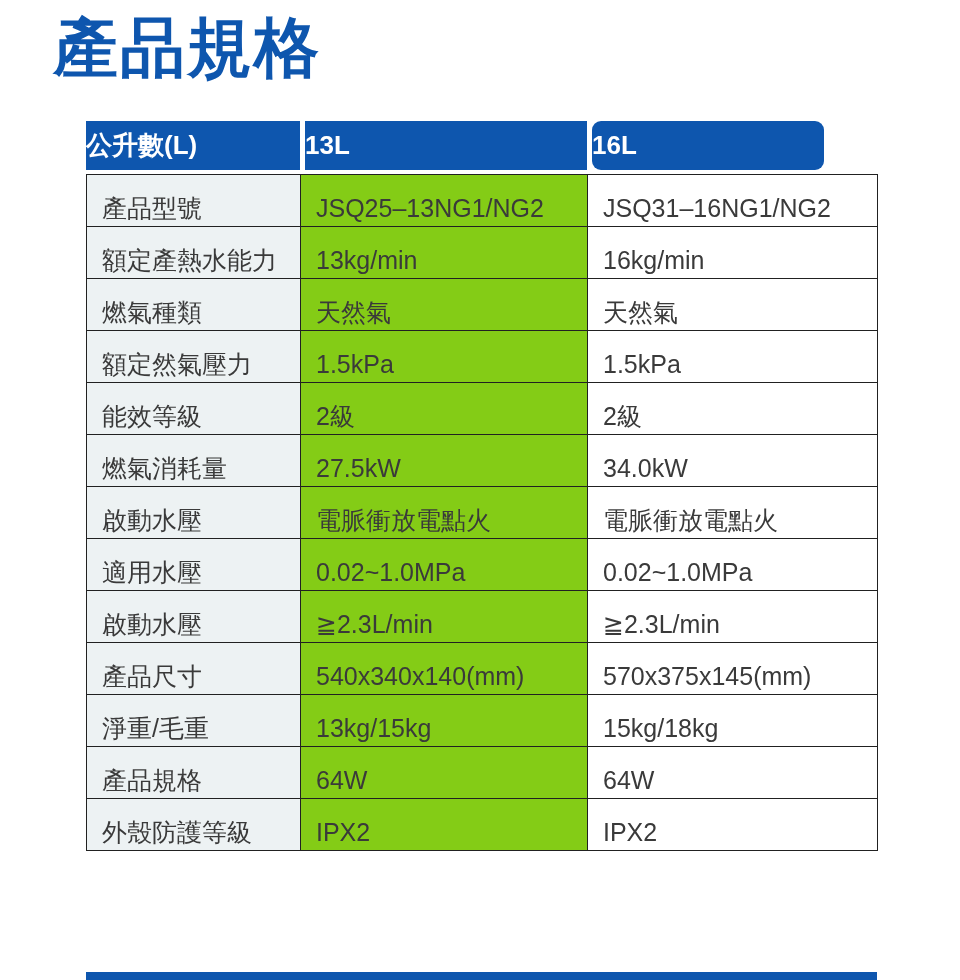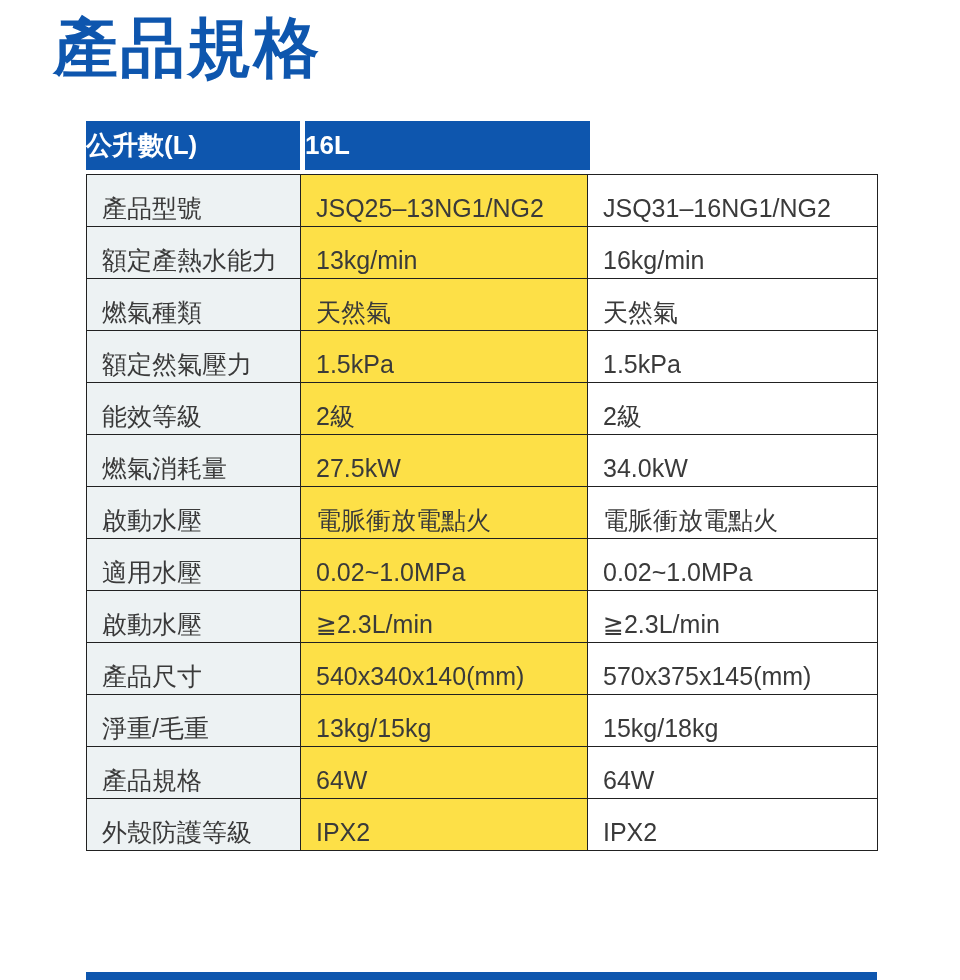--- a/index.html
+++ b/index.html
@@ -24,50 +24,51 @@
   }
   .spec { position: absolute; left: 86px; top: 121px; width: 791px; }
   .spec-header { display: flex; gap: 5px; margin-bottom: 4px; }
   .spec-header .hcell {
     background: var(--accent); color: #ffffff;
     font-size: 26px; font-weight: bold;
     height: 49px; display: flex; align-items: center;
     padding-left: 0; box-sizing: border-box;
     white-space: nowrap;
   }
-  .hc1 { width: 214px; } .hc2 { width: 282px; } .hc3 { width: 285px; }
+  .hc1 { width: 214px; } .hc2 { width: 282px; } .hc3 { width: 232px; border-radius: 9px; }
   table.spec-body { border-collapse: collapse; table-layout: fixed; width: 791px; }
   table.spec-body td {
     border: 1.5px solid var(--border);
     height: 52px;
     font-size: 25px;
     color: var(--text);
     padding: 15px 0 0 15px;
     box-sizing: border-box;
     white-space: nowrap;
     overflow: hidden;
     vertical-align: middle;
   }
   td.label { background: var(--labelbg); width: 214px; }
-  td.v1 { width: 287px; background: #fde047; }
+  td.v1 { width: 287px; background: #84cc16; }
   td.v2 { width: 290px; background: #ffffff; }
   .bottom-bar {
     position: absolute; left: 86px; top: 972px;
     width: 791px; height: 8px;
     background: var(--accent);
   }
 </style>
 </head>
 <body style="--accent: #0E56AE; --border: #212121; --labelbg: #EDF2F3; --text: #3A3A3A;">
 
 <div class="page-title">產品規格</div>
 
 <div class="spec">
   <div class="spec-header">
     <div class="hcell hc1">公升數(L)</div>
+    <div class="hcell hc2">13L</div>
     <div class="hcell hc3">16L</div>
   </div>
   <table class="spec-body">
     <tbody>
         <tr>
           <td class="label">產品型號</td>
           <td class="v1">JSQ25–13NG1/NG2</td>
           <td class="v2">JSQ31–16NG1/NG2</td>
         </tr>
         <tr>

